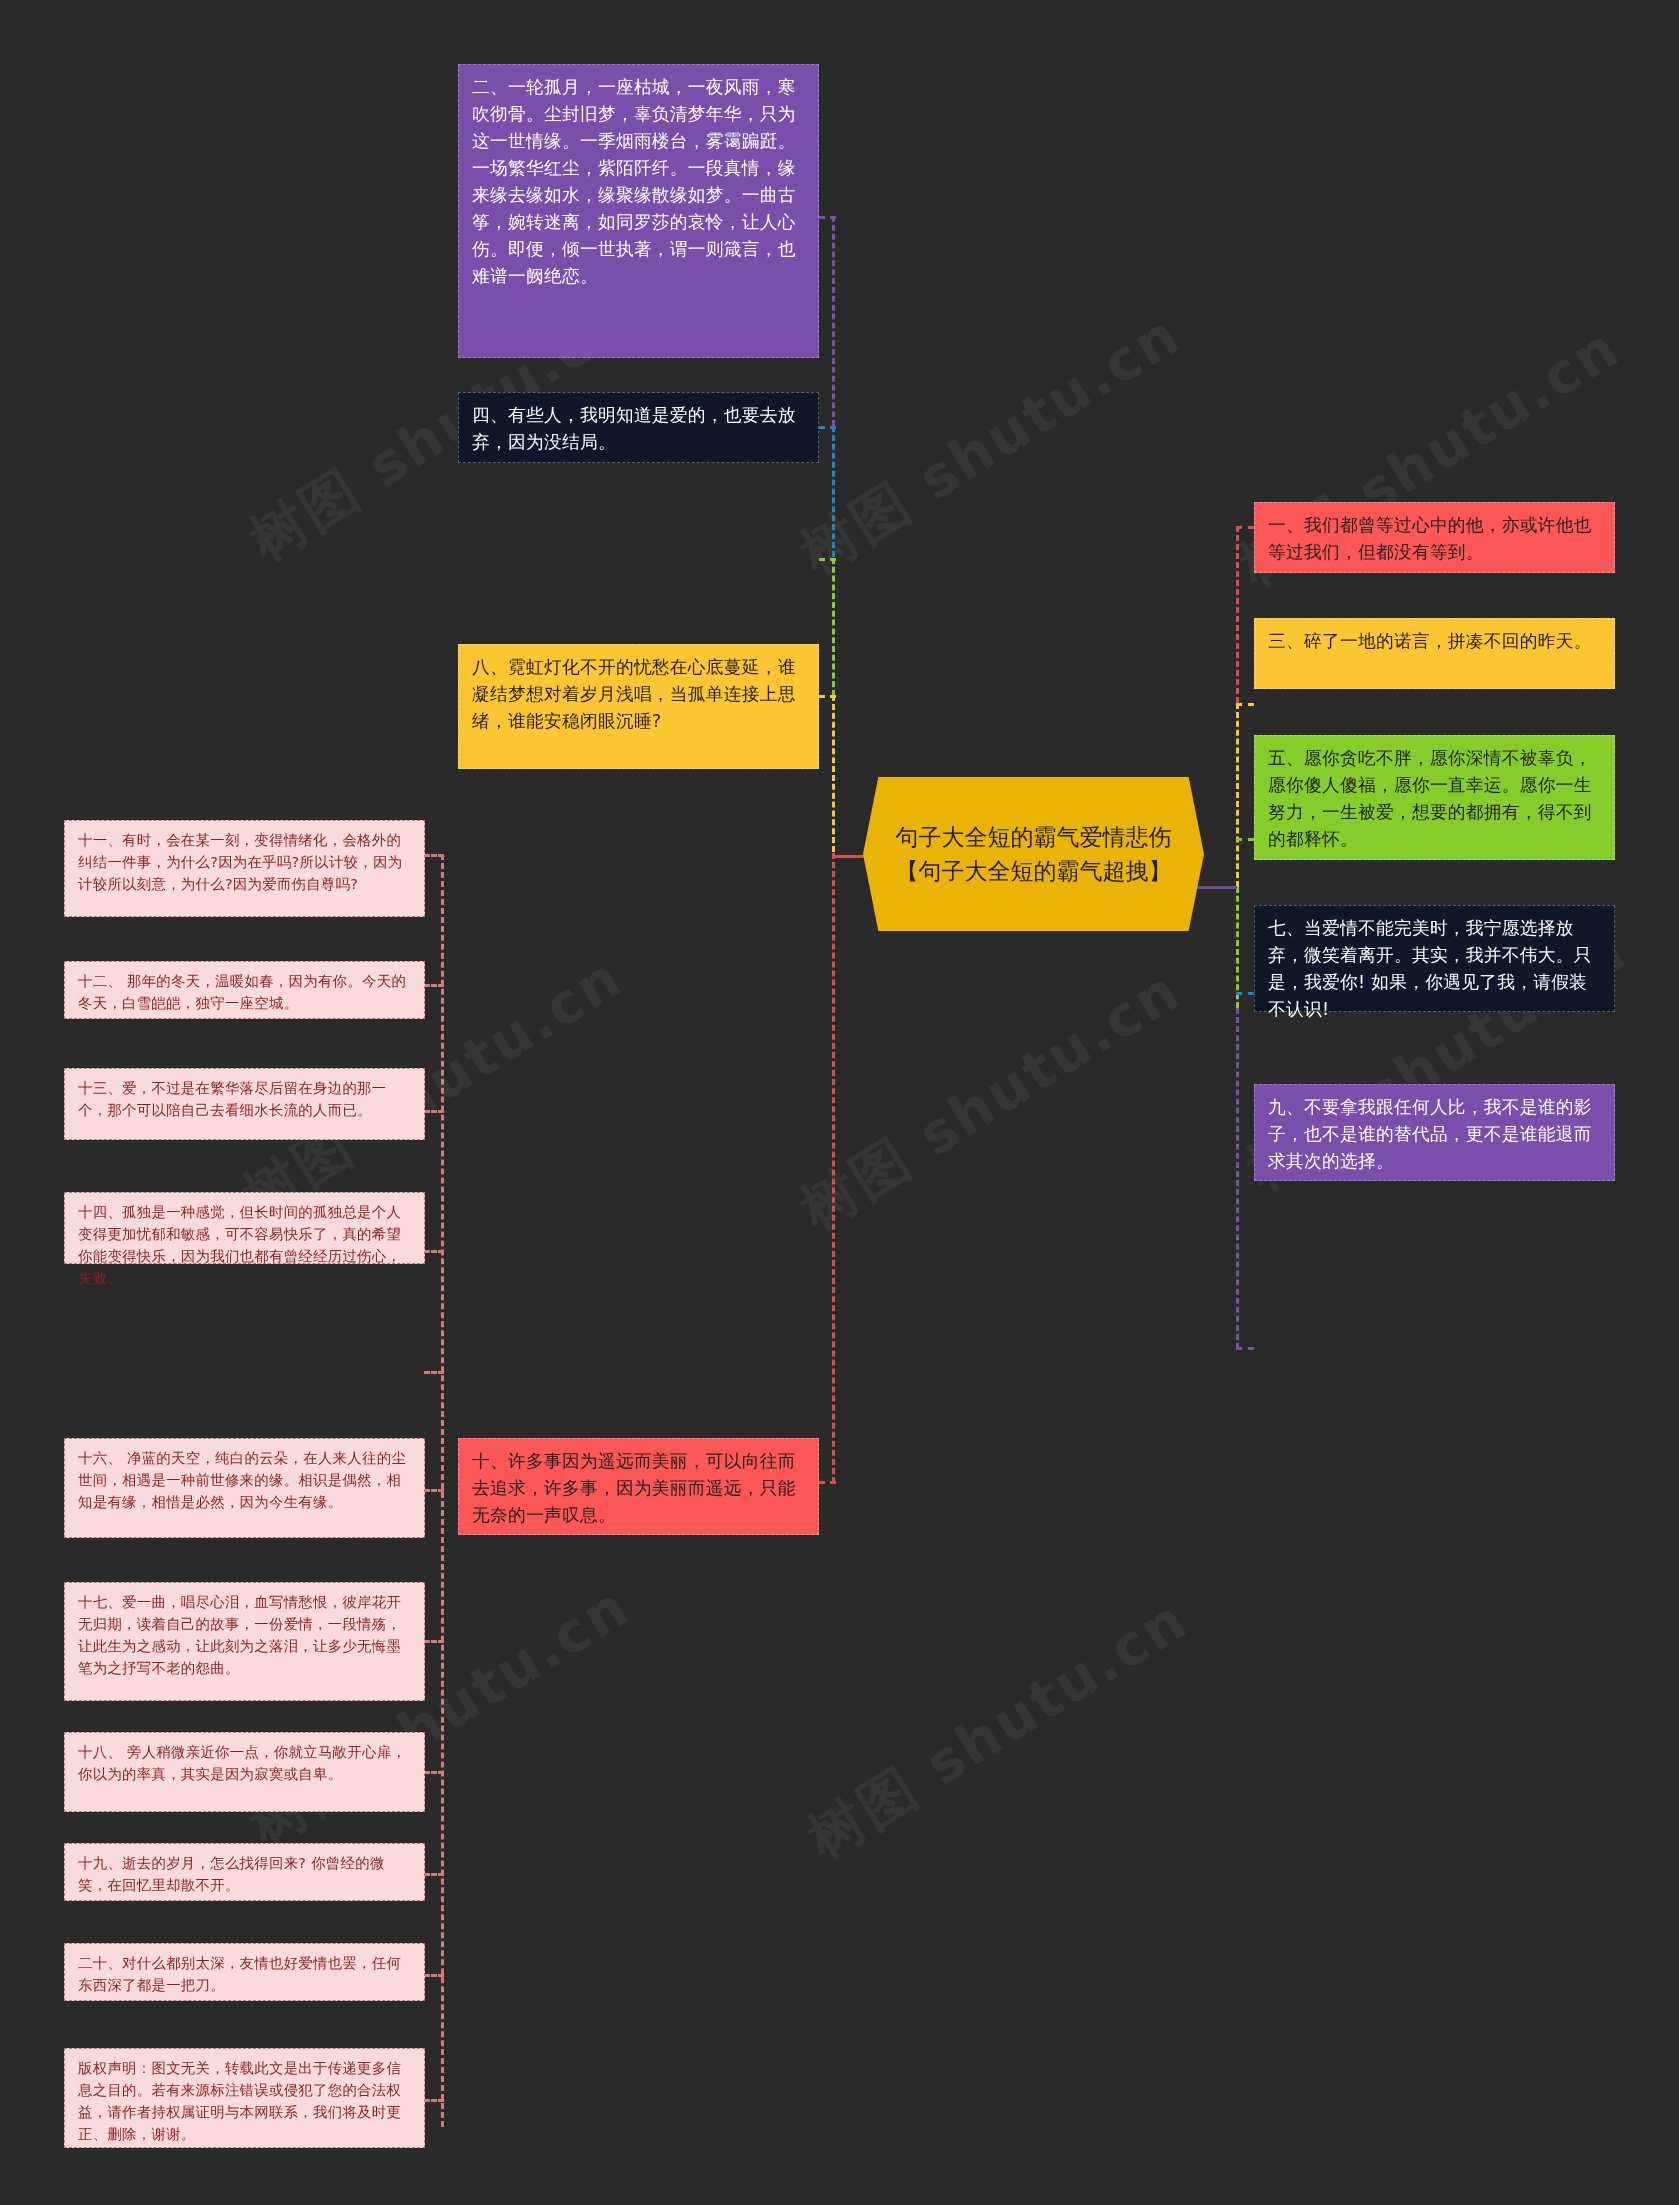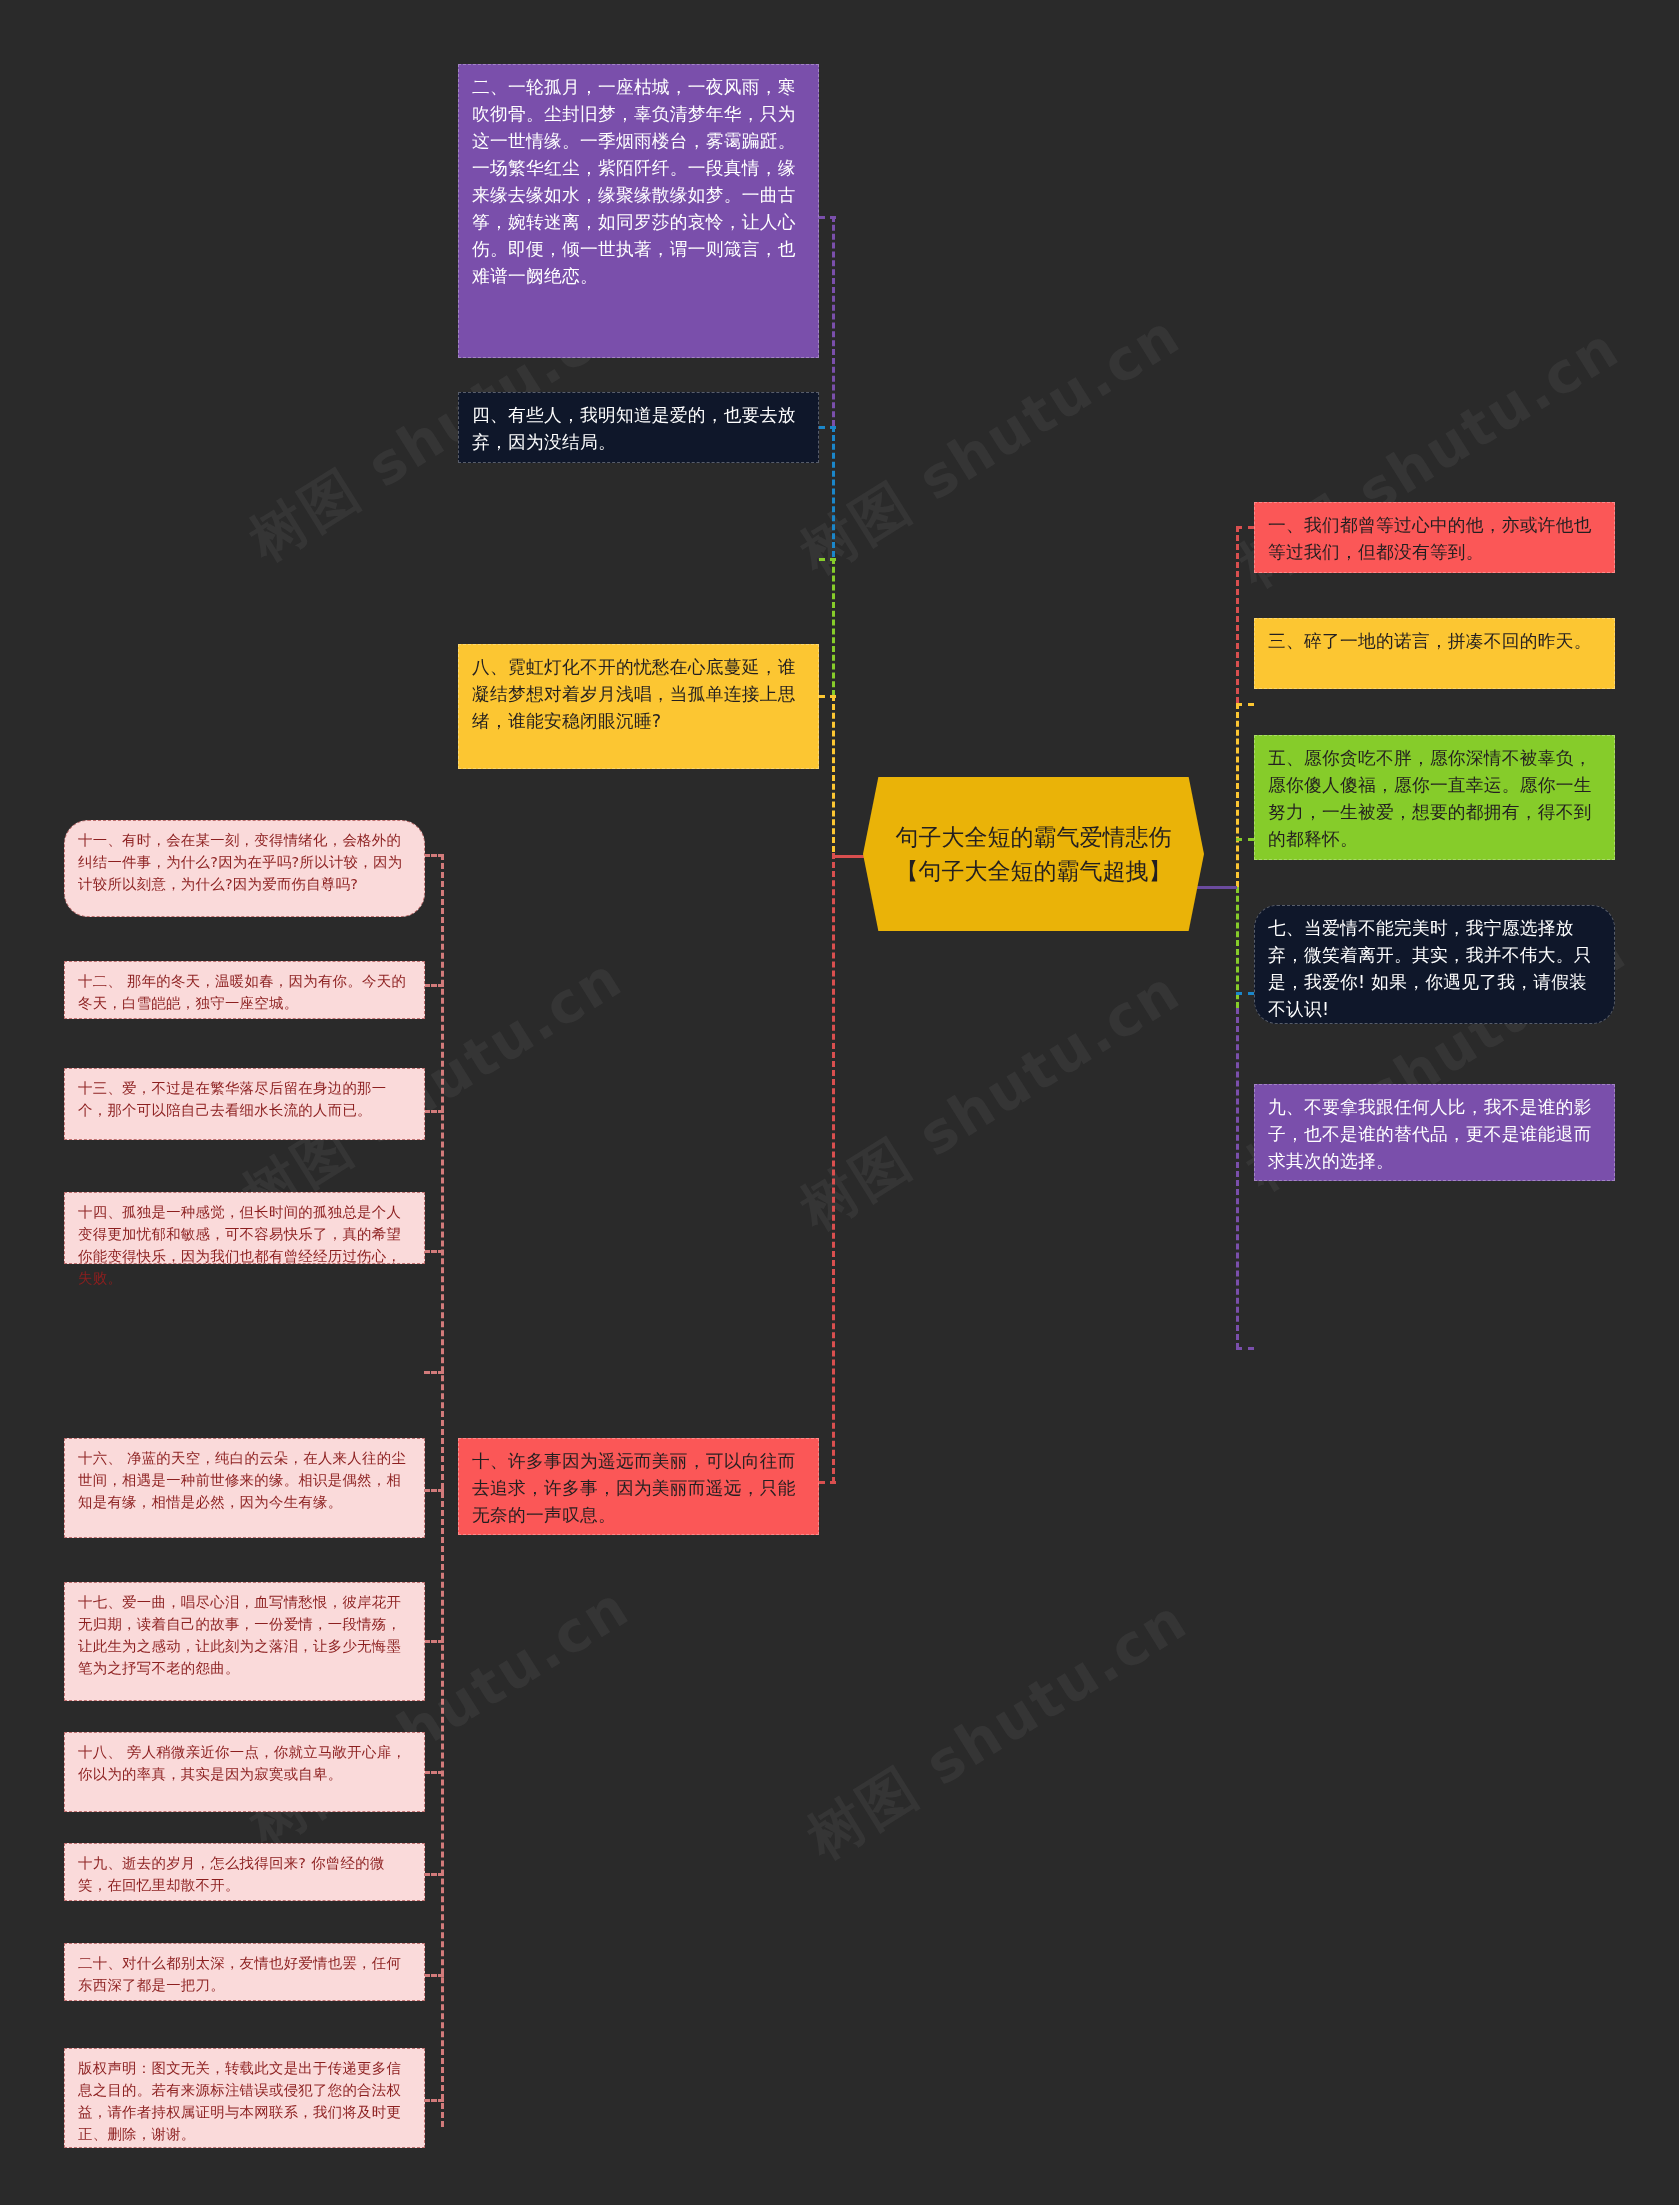--- a/index.html
+++ b/index.html
@@ -134,25 +134,25 @@
   <div class="hexwrap" style="left:863px; top:777px; width:341px; height:154px;">
     <div class="hex">句子大全短的霸气爱情悲伤【句子大全短的霸气超拽】</div>
   </div>
 
   <div class="node c-red dark" style="left:1254px; top:502px; width:361px; height:71px;">一、我们都曾等过心中的他，亦或许他也等过我们，但都没有等到。</div>
 
   <div class="node c-yellow dark" style="left:1254px; top:618px; width:361px; height:71px;">三、碎了一地的诺言，拼凑不回的昨天。</div>
 
   <div class="node c-green dark" style="left:1254px; top:735px; width:361px; height:125px;">五、愿你贪吃不胖，愿你深情不被辜负，愿你傻人傻福，愿你一直幸运。愿你一生努力，一生被爱，想要的都拥有，得不到的都释怀。</div>
 
-  <div class="node c-blue light" style="left:1254px; top:905px; width:361px; height:119px;border-radius:23px;">七、当爱情不能完美时，我宁愿选择放弃，微笑着离开。其实，我并不伟大。只是，我爱你! 如果，你遇见了我，请假装不认识!</div>
+  <div class="node c-blue light" style="left:1254px; top:905px; width:361px; height:107px;">七、当爱情不能完美时，我宁愿选择放弃，微笑着离开。其实，我并不伟大。只是，我爱你! 如果，你遇见了我，请假装不认识!</div>
 
   <div class="node c-purple light" style="left:1254px; top:1084px; width:361px; height:97px;">九、不要拿我跟任何人比，我不是谁的影子，也不是谁的替代品，更不是谁能退而求其次的选择。</div>
 
-  <div class="node c-pink pink-txt" style="left:64px; top:820px; width:361px; height:97px; font-size:14.4px;border-radius:24px;">十一、有时，会在某一刻，变得情绪化，会格外的纠结一件事，为什么?因为在乎吗?所以计较，因为计较所以刻意，为什么?因为爱而伤自尊吗?</div>
+  <div class="node c-pink pink-txt" style="left:64px; top:820px; width:361px; height:97px; font-size:14.4px;">十一、有时，会在某一刻，变得情绪化，会格外的纠结一件事，为什么?因为在乎吗?所以计较，因为计较所以刻意，为什么?因为爱而伤自尊吗?</div>
 
   <div class="node c-pink pink-txt" style="left:64px; top:961px; width:361px; height:58px; font-size:14.4px;">十二、 那年的冬天，温暖如春，因为有你。今天的冬天，白雪皑皑，独守一座空城。</div>
 
   <div class="node c-pink pink-txt" style="left:64px; top:1068px; width:361px; height:72px; font-size:14.4px;">十三、爱，不过是在繁华落尽后留在身边的那一个，那个可以陪自己去看细水长流的人而已。</div>
 
   <div class="node c-pink pink-txt" style="left:64px; top:1192px; width:361px; height:72px; font-size:14.4px;">十四、孤独是一种感觉，但长时间的孤独总是个人变得更加忧郁和敏感，可不容易快乐了，真的希望你能变得快乐，因为我们也都有曾经经历过伤心，失败。</div>
 
 
   <div class="node c-pink pink-txt" style="left:64px; top:1438px; width:361px; height:100px; font-size:14.4px;">十六、 净蓝的天空，纯白的云朵，在人来人往的尘世间，相遇是一种前世修来的缘。相识是偶然，相知是有缘，相惜是必然，因为今生有缘。</div>
 

